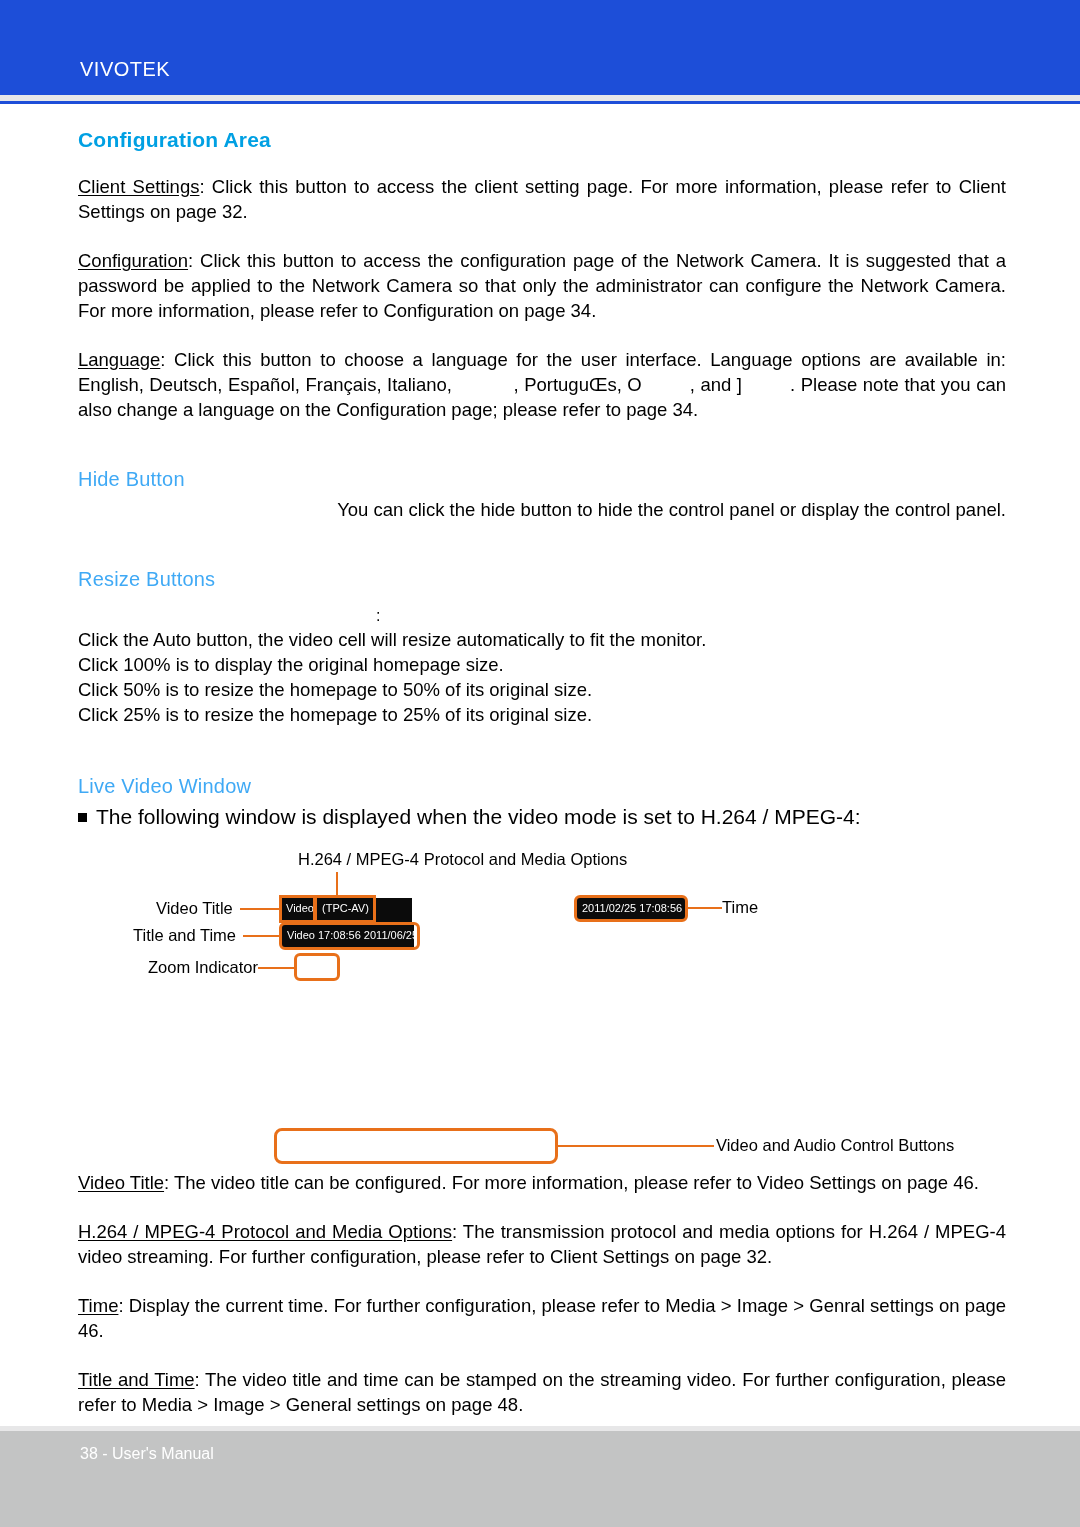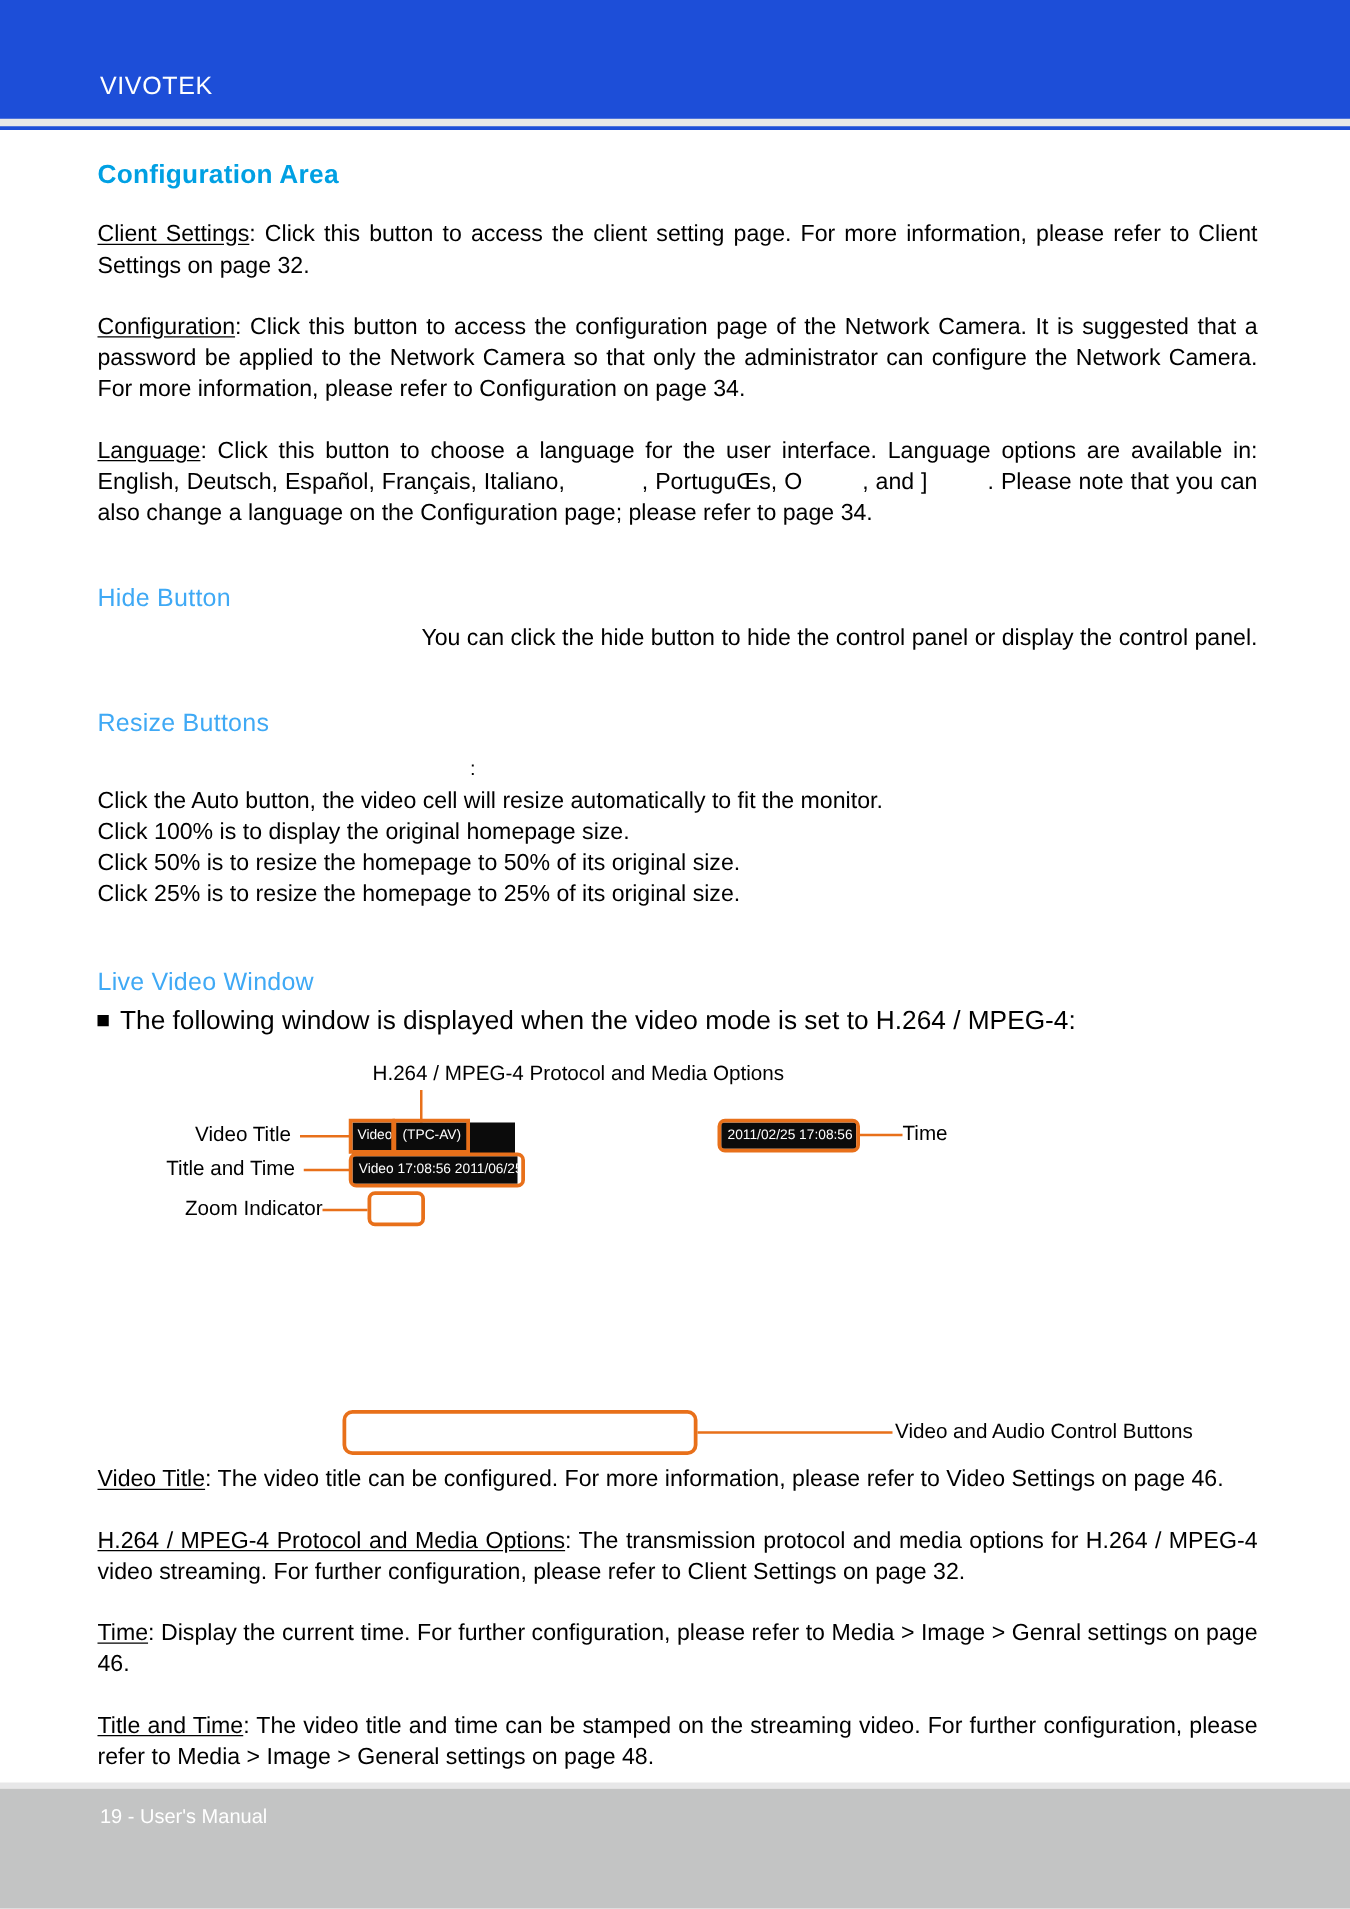--- a/index.html
+++ b/index.html
@@ -292,14 +292,14 @@
   <p class="body-text"><span class="term">H.264 / MPEG-4 Protocol and Media Options</span><span>: The transmission protocol and media options for H.264 / MPEG-4 video streaming. For further configuration, please refer to Client Settings on page 32.</span></p>
 
   <p class="body-text"><span class="term">Time</span><span>: Display the current time. For further configuration, please refer to Media &gt; Image &gt; Genral settings on page 46.</span></p>
 
   <p class="body-text"><span class="term">Title and Time</span><span>: The video title and time can be stamped on the streaming video. For further configuration, please refer to Media &gt; Image &gt; General settings on page 48.</span></p>
 
 </div>
 
 <div id="footer-rule"></div>
 <div id="page-footer">
-  <div id="footer-text">19 - User's Manual</div>
+  <div id="footer-text">38 - User's Manual</div>
 </div>
 
 </body></html>

